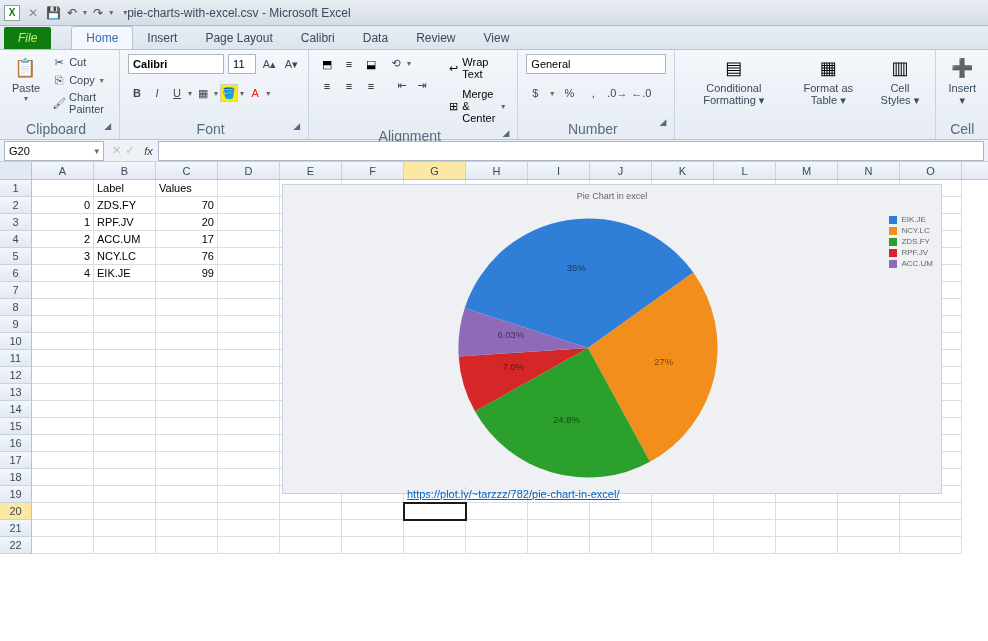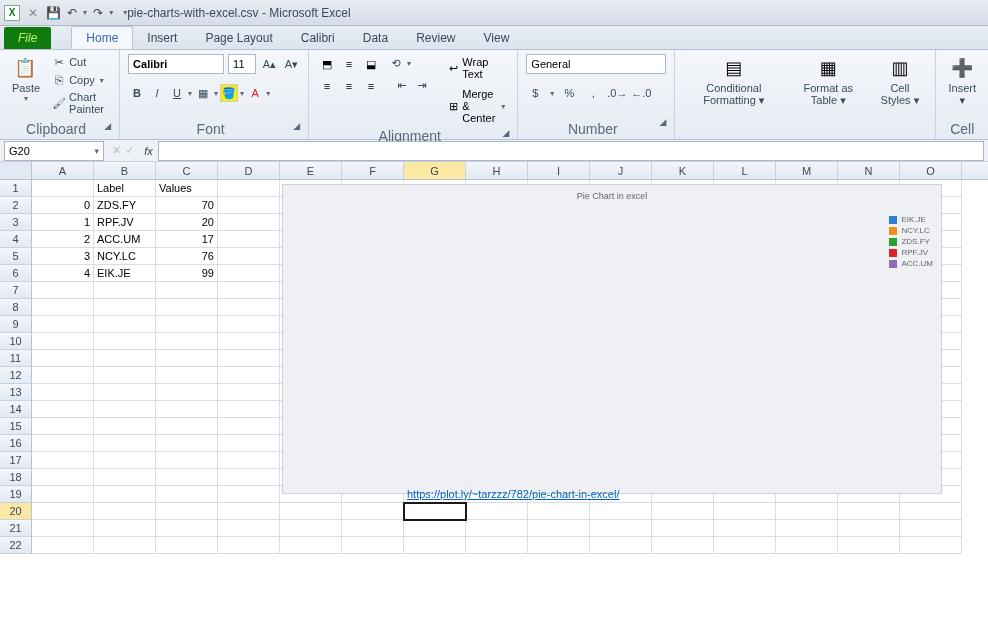--- a/index.html
+++ b/index.html
@@ -691,20 +691,34 @@
         <div class="cell col-K"></div>
         <div class="cell col-L"></div>
         <div class="cell col-M"></div>
         <div class="cell col-N"></div>
         <div class="cell col-O"></div>
       </div>
     </div>
 
   <div class="chart">
     <div class="chart-title">Pie Chart in excel</div>
+    <div class="pie-wrap">
+      <svg class="pie" viewBox="0 0 100 100" id="pie-svg">
+          <path d="M 50 50 L 4.349287217832632 35.16718427000252 A 48 48 0 0 1 89.0268857223517 22.055372773742334 Z" fill="#2f7ed8"></path>
+          <text x="45.59301444217675" y="21.53917642981607" font-size="3.5" fill="rgba(0,0,0,0.55)" text-anchor="middle">35%</text>
+          <path d="M 50 50 L 89.0268857223517 22.055372773742334 A 48 48 0 0 1 72.96543968863722 92.14959762450368 Z" fill="#f28f1c"></path>
+          <text x="78.0724489322929" y="56.43254311635818" font-size="3.5" fill="rgba(0,0,0,0.55)" text-anchor="middle">27%</text>
+          <path d="M 50 50 L 72.96543968863722 92.14959762450368 A 48 48 0 0 1 8.112825492579788 73.44066150484934 Z" fill="#2ca02c"></path>
+          <text x="42.01720158494852" y="77.67155451839761" font-size="3.5" fill="rgba(0,0,0,0.55)" text-anchor="middle">24.8%</text>
+          <path d="M 50 50 L 8.112825492579788 73.44066150484934 A 48 48 0 0 1 2.100483289532221 53.104238860593284 Z" fill="#d62728"></path>
+          <text x="22.381712570762183" y="58.16518214591716" font-size="3.5" fill="rgba(0,0,0,0.55)" text-anchor="middle">7.0%</text>
+          <path d="M 50 50 L 2.100483289532221 53.104238860593284 A 48 48 0 0 1 4.349287217832625 35.16718427000254 Z" fill="#8e6bb8"></path>
+          <text x="21.423707327647485" y="46.41733379952142" font-size="3.5" fill="rgba(0,0,0,0.55)" text-anchor="middle">6.03%</text>
+        </svg>
+    </div>
     <div class="legend" id="legend">
         <div>
           <span class="sw" style="background:#2f7ed8"></span>
           <span>EIK.JE</span>
         </div>
         <div>
           <span class="sw" style="background:#f28f1c"></span>
           <span>NCY.LC</span>
         </div>
         <div>

